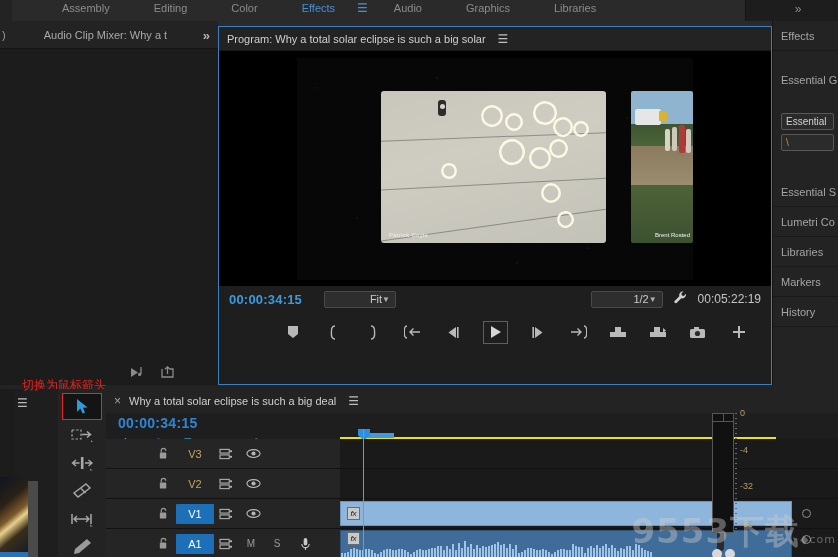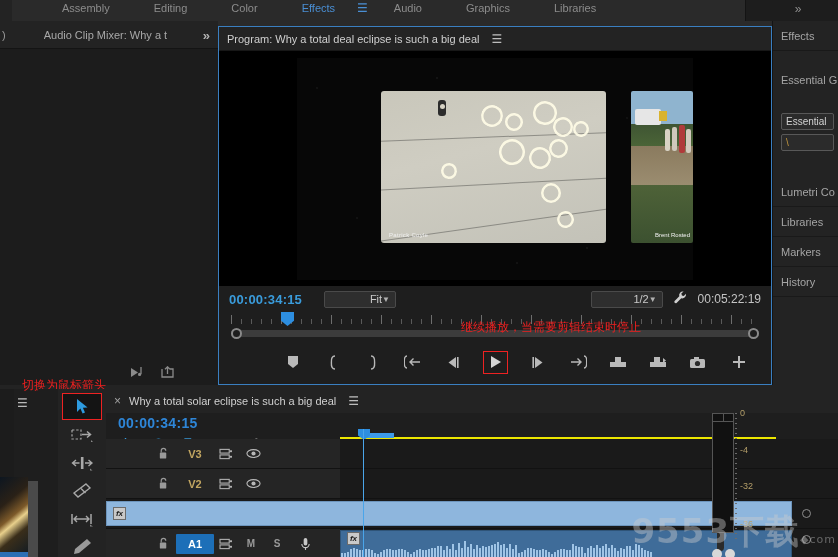--- a/index.html
+++ b/index.html
@@ -249,21 +249,21 @@
   .tl-ph-marker {
     position: absolute; left: 252px; top: 40px; width: 12px; height: 11px; background: #2d8ee0;
     clip-path: polygon(0 0, 100% 0, 100% 60%, 50% 100%, 0 60%);
   }
   .tl-ph-tail { position: absolute; left: 258px; top: 44px; width: 30px; height: 5px; background: #3c9ae8; }
   .tl-playhead-line { position: absolute; left: 257px; top: 40px; width: 1px; height: 128px; background: #4aa5ea; z-index: 6; }
 
   .tl-tracks { position: absolute; left: 0; right: 0; top: 50px; bottom: 0; }
   .trk {
     position: relative; height: 30px; border-bottom: 1px solid #121212;
-    display: flex; align-items: center; font-weight: bold;
+    display: flex; align-items: center;
   }
   .trk-hdr { width: 234px; height: 100%; display: flex; align-items: center; background: #252525; }
   .trk-lock { width: 18px; margin-left: 48px; display: flex; justify-content: center; }
   .trk-name {
     width: 38px; height: 20px; margin-left: 4px; display: flex; align-items: center;
     justify-content: center; font-size: 11px; color: #c2a661; border-radius: 1px;
   }
   .trk-name.active { background: #1d6fb8; color: #fff; }
   .trk-sync { width: 24px; display: flex; justify-content: center; }
   .trk-eye { width: 30px; display: flex; justify-content: center; }
@@ -361,21 +361,21 @@
       <svg width="16" height="13" viewBox="0 0 16 13">
           <path d="M2 3 v8 h11 v-8 h-3" stroke="#8a8a8a" stroke-width="1.3" fill="none"></path>
           <path d="M7.5 8 V1 M5 3.3 L7.5 .8 L10 3.3" stroke="#8a8a8a" stroke-width="1.3" fill="none"></path>
         </svg>
     </span>
   </div>
 
   <div class="program-panel">
 
     <div class="pm-tabbar">
-      <span class="pm-tab-label">Program: Why a total deal eclipse is such a big deal</span>
+      <span class="pm-tab-label">Program: Why a total solar eclipse is such a big solar</span>
       <span class="pm-tab-menu">☰</span>
     </div>
 
     <div class="pm-viewer">
       <div class="pm-video">
         <div class="v-stars"></div>
 
         <div class="v-main">
           <div class="v-line" style="top:45px; transform:rotate(-2.2deg);"></div>
           <div class="v-line" style="top:92px; transform:rotate(-3deg);"></div>
@@ -421,29 +421,20 @@
         </div>
         <span class="pm-wrench">
           <svg width="15" height="15" viewBox="0 0 16 16">
               <path d="M11.3 1.6a4 4 0 0 0-4.6 5.1L1.7 11.7a1.5 1.5 0 0 0 2.1 2.1l5-5a4 4 0 0 0 5-4.7l-2.3 2.3-2-.6-.6-2z" fill="#cfcfcf"></path>
             </svg>
         </span>
         <span class="pm-tc-right">00:05:22:19</span>
       </div>
     </div>
 
-    <div class="pm-scrub">
-      <div class="pm-ticks"></div>
-      <div class="pm-ticks-major"></div>
-      <div class="pm-playhead"></div>
-      <div class="pm-track"></div>
-      <div class="pm-handle l"></div>
-      <div class="pm-handle r"></div>
-      <span class="annot-red" style="left:242px; top:7px;">继续播放，当需要剪辑结束时停止</span>
-    </div>
 
     <div class="pm-transport">
       <span class="tbtn">
         <svg width="12" height="14" viewBox="0 0 12 14">
             <path d="M1 1 h10 v8 l-5 4 l-5-4 z" fill="#b9b9b9"></path>
           </svg>
       </span>
       <span class="tbtn">
         <svg width="10" height="15" viewBox="0 0 10 15">
             <path d="M7 1 Q3 1 3.4 7.5 Q3 14 7 14" stroke="#b9b9b9" stroke-width="1.4" fill="none"></path>
@@ -510,20 +501,21 @@
       </span>
     </div>
   </div>
 
   <div class="right-panel">
     <div class="rp-row">Effects</div>
     <div class="rp-row tall">Essential G</div>
     <div class="rp-input">Essential</div>
     <div class="rp-input field2">\</div>
     <div class="rp-spacer"></div>
+    <div class="rp-row">Essential S</div>
     <div class="rp-row">Lumetri Co</div>
     <div class="rp-row">Libraries</div>
     <div class="rp-row">Markers</div>
     <div class="rp-row">History</div>
   </div>
 
   <div class="timeline-panel">
 
     <span class="annot-red" style="left:22px; top:-12px;">切换为鼠标箭头</span>
 
@@ -684,20 +676,43 @@
               <svg width="15" height="11" viewBox="0 0 16 11">
                   <ellipse cx="8" cy="5.5" rx="7" ry="4.2" fill="none" stroke="#b8b8b8" stroke-width="1.2"></ellipse>
                   <circle cx="8" cy="5.5" r="2.2" fill="#b8b8b8"></circle>
                 </svg>
             </span>
           </div>
           <div class="trk-body"></div>
         </div>
 
         <div class="trk">
+          <div class="trk-hdr">
+            <span class="trk-lock">
+              <svg width="11" height="13" viewBox="0 0 12 14">
+                  <path d="M3.5 6 V4 a2.5 2.5 0 0 1 5 0" stroke="#9a9a9a" stroke-width="1.3" fill="none"></path>
+                  <rect x="2" y="6" width="7" height="6.5" rx="1" fill="#9a9a9a"></rect>
+                </svg>
+            </span>
+            <span class="trk-name active">V1</span>
+            <span class="trk-sync">
+              <svg width="14" height="12" viewBox="0 0 15 13">
+                  <rect x="1" y="1.5" width="10" height="4" fill="none" stroke="#b0b0b0" stroke-width="1.2"></rect>
+                  <rect x="1" y="7.5" width="10" height="4" fill="none" stroke="#b0b0b0" stroke-width="1.2"></rect>
+                  <rect x="11.5" y="2.5" width="2.5" height="2" fill="#b0b0b0"></rect>
+                  <rect x="11.5" y="8.5" width="2.5" height="2" fill="#b0b0b0"></rect>
+                </svg>
+            </span>
+            <span class="trk-eye">
+              <svg width="15" height="11" viewBox="0 0 16 11">
+                  <ellipse cx="8" cy="5.5" rx="7" ry="4.2" fill="none" stroke="#b8b8b8" stroke-width="1.2"></ellipse>
+                  <circle cx="8" cy="5.5" r="2.2" fill="#b8b8b8"></circle>
+                </svg>
+            </span>
+          </div>
           <div class="trk-body">
             <div class="clip-v">
               <span class="fx">fx</span>
             </div>
             <div class="keyf" style="top:10px;"></div>
           </div>
         </div>
 
         <div class="trk">
           <div class="trk-hdr">

